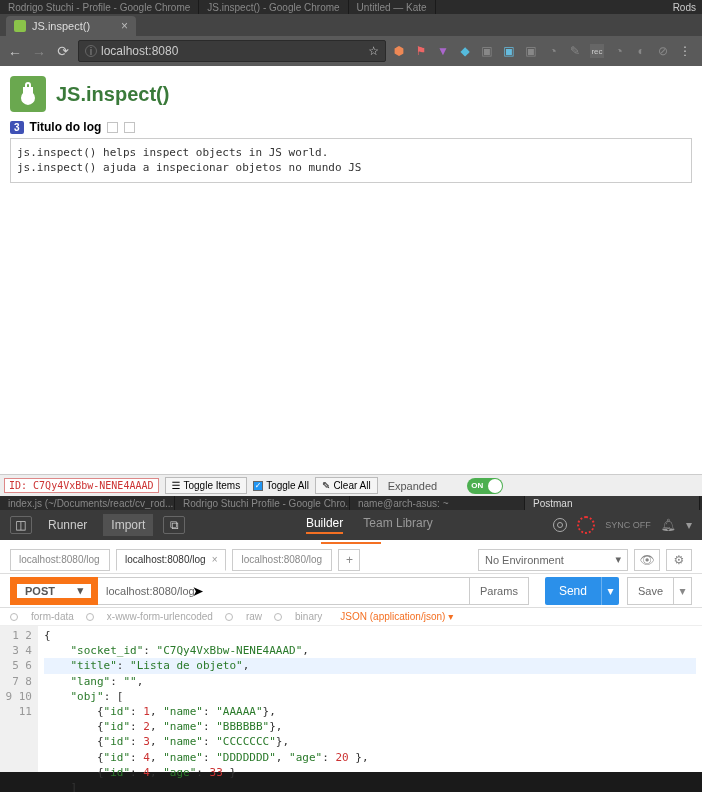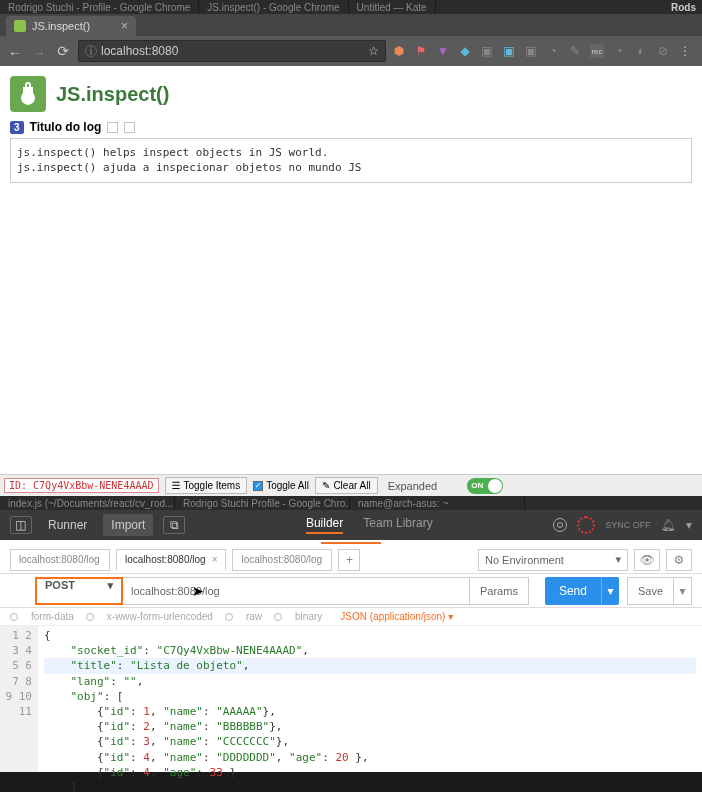--- a/index.html
+++ b/index.html
@@ -2,21 +2,21 @@
 <html><head>
 <meta charset="utf-8">
 <style>
   * { box-sizing: border-box; margin: 0; padding: 0; }
   body { font-family: Arial, Helvetica, sans-serif; width: 702px; height: 792px; background: #1a1a1a; overflow: hidden; font-size: 12px; }
   
   
   .os-taskbar { height: 14px; background: #2b2b2b; display: flex; align-items: center; color: #888; font-size: 10px; }
   .os-task { padding: 0 8px; height: 100%; display: flex; align-items: center; border-right: 1px solid #1a1a1a; flex: 0 0 auto; max-width: 230px; white-space: nowrap; overflow: hidden; }
   .os-spacer { flex: 1; }
-  .os-right { color: #ccc; padding: 0 6px; font-weight: bold; }
+  .os-right { color: #ccc; padding: 0 6px; }
   
   
   .tab-bar { height: 22px; background: #444; display: flex; align-items: flex-end; padding-left: 6px; }
   .tab { background: #5a5a5a; height: 20px; border-radius: 4px 4px 0 0; display: flex; align-items: center; padding: 0 8px; gap: 6px; color: #ddd; font-size: 11px; min-width: 130px; }
   .tab .fav { width: 12px; height: 12px; background: #8bc34a; border-radius: 2px; }
   .tab .close-x { color: #bbb; cursor: pointer; font-size: 12px; margin-left: auto; }
   
   
   .url-bar { height: 30px; background: #5a5a5a; display: flex; align-items: center; padding: 0 6px; gap: 6px; }
   .nav-btn { width: 18px; height: 18px; display: flex; align-items: center; justify-content: center; color: #ccc; font-size: 14px; }
@@ -76,21 +76,21 @@
   .pm-req-tab { border: 1px solid #ccc; height: 22px; display: flex; align-items: center; padding: 0 8px; font-size: 10px; color: #888; gap: 6px; min-width: 100px; }
   .pm-req-tab.active { color: #333; border-bottom: 1px solid #fff; }
   .pm-req-tab .x { color: #999; }
   .pm-add-tab { width: 22px; height: 22px; border: 1px solid #ccc; display: flex; align-items: center; justify-content: center; color: #888; }
   .pm-env { margin-left: auto; display: flex; gap: 6px; align-items: center; }
   .pm-env-sel { border: 1px solid #ccc; height: 22px; width: 150px; display: flex; align-items: center; padding: 0 6px; font-size: 11px; color: #666; justify-content: space-between; }
   .pm-env-btn { width: 26px; height: 22px; border: 1px solid #ccc; display: flex; align-items: center; justify-content: center; color: #888; }
   
   
   .pm-req-row { height: 34px; background: #fff; display: flex; align-items: center; padding: 4px 10px; gap: 0; border-bottom: 1px solid #ddd; }
-  .method-sel { border: 2px solid #f97316; height: 28px; width: 88px; display: flex; padding: 0 8px; font-size: 11px; color: #555; font-weight: bold; justify-content: space-between; margin-left: 25px; }
+  .method-sel { border: 7px solid #f97316; height: 28px; width: 88px; display: flex; align-items: center; padding: 0 8px; font-size: 11px; color: #555; font-weight: bold; justify-content: space-between; }
   .url-field { border: 1px solid #ccc; border-left: none; height: 28px; flex: 1; padding: 0 8px; font-size: 11px; color: #666; display: flex; align-items: center; }
   .params-btn { border: 1px solid #ccc; border-left: none; height: 28px; padding: 0 10px; font-size: 11px; color: #666; display: flex; align-items: center; }
   .send-grp { display: flex; margin-left: 8px; padding-left: 8px; }
   .send-btn { background: #2b90ea; color: #fff; height: 28px; padding: 0 14px; font-size: 12px; display: flex; align-items: center; border-radius: 2px 0 0 2px; }
   .send-caret { background: #2b90ea; color: #fff; height: 28px; width: 18px; display: flex; align-items: center; justify-content: center; border-left: 1px solid rgba(255,255,255,0.3); border-radius: 0 2px 2px 0; }
   .save-grp { display: flex; margin-left: 8px; }
   .save-btn { border: 1px solid #ccc; height: 28px; padding: 0 10px; font-size: 11px; color: #666; display: flex; align-items: center; }
   .save-caret { border: 1px solid #ccc; border-left: none; height: 28px; width: 18px; display: flex; align-items: center; justify-content: center; color: #888; }
   
   
@@ -191,20 +191,21 @@
   <div class="switch">
     <span class="on-txt">ON</span>
     <span class="knob"></span>
   </div>
 </div>
 
 <div class="os-taskbar-mid">
   <div class="os-task-mid">index.js (~/Documents/react/cv_rod...</div>
   <div class="os-task-mid">Rodrigo Stuchi Profile - Google Chro...</div>
   <div class="os-task-mid">name@arch-asus: ~</div>
+  <div class="os-task-mid active">Postman</div>
 </div>
 
 <div class="pm-header">
   <div class="pm-icon-btn">◫</div>
   <div class="pm-text-btn">Runner</div>
   <div class="pm-text-btn import">Import</div>
   <div class="pm-icon-btn">⧉</div>
   <div class="pm-center">
     <div class="pm-tab active">Builder</div>
     <div class="pm-tab">Team Library</div>

